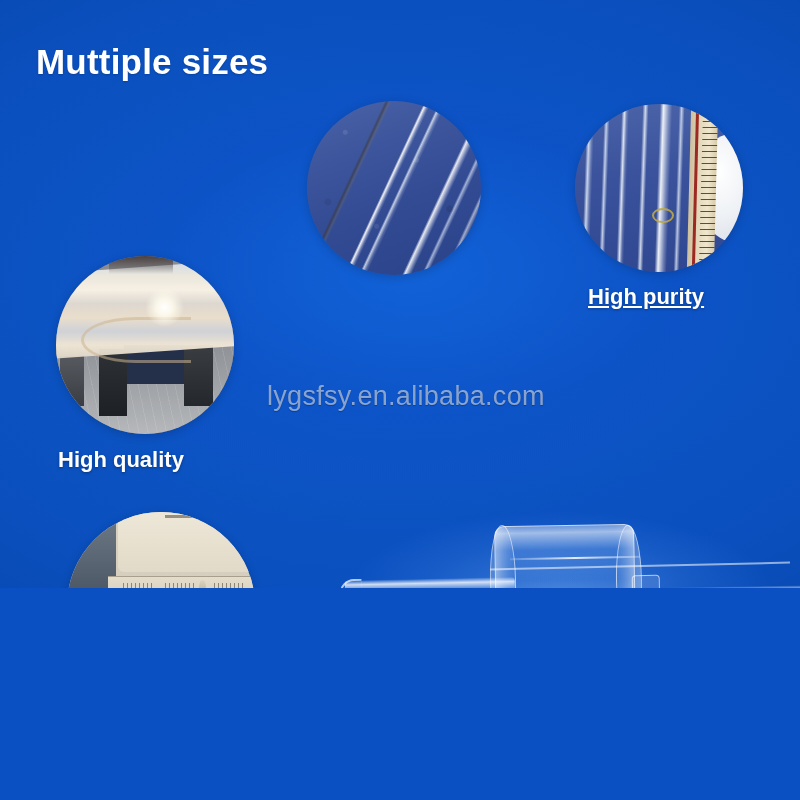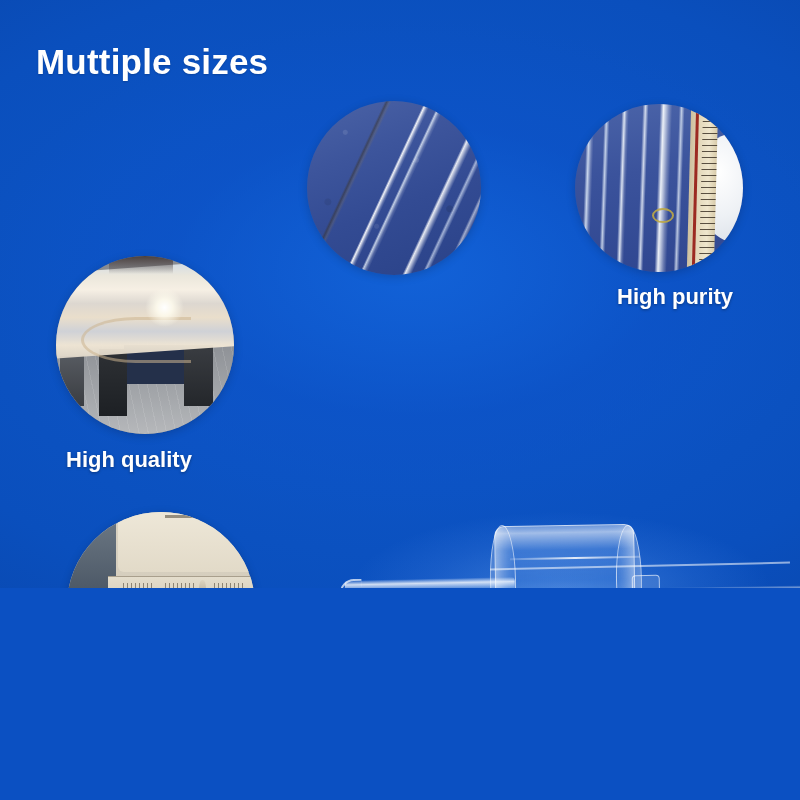--- a/index.html
+++ b/index.html
@@ -209,22 +209,22 @@
   
   .clabel {
     position:absolute;
     color:#ffffff;
     font-weight:bold;
     font-size:22px;
     white-space:nowrap;
     text-shadow:0 1px 3px rgba(0,0,0,0.35);
   }
   #lbl-precision { left:318px; top:305px; }
-  #lbl-purity    { left:617px; top:284px; }
-  #lbl-quality   { left:66px;  top:447px; }
+  #lbl-purity    { left:588px; top:284px;text-decoration:underline; }
+  #lbl-quality   { left:58px;  top:447px; }
   #lbl-usage     { left:78px;  top:722px; }
 
   
   .watermark {
     position:absolute;
     left:267px; top:381px;
     font-size:27px;
     color:rgba(216,222,232,0.62);
     letter-spacing:0.3px;
     text-shadow:0 1px 1px rgba(0,0,0,0.25);
@@ -372,20 +372,21 @@
       <div class="knob"></div>
       <div class="chamber"></div>
       <div class="chamber-hl"></div>
       <div class="door"></div>
       <div class="base"></div>
       <div class="base-vents-a"></div>
       <div class="base-vents-b"></div>
     </div>
   </div>
 
+  <div class="watermark">lygsfsy.en.alibaba.com</div>
 
   <div id="product">
     <div class="halo"></div>
     <div class="tube-left"></div>
     <div class="tube-left-cap"></div>
     <div class="tube-right"></div>
     <div class="body"></div>
     <div class="body-cap-l"></div>
     <div class="body-cap-r"></div>
     <div class="inner-rod-a"></div>

